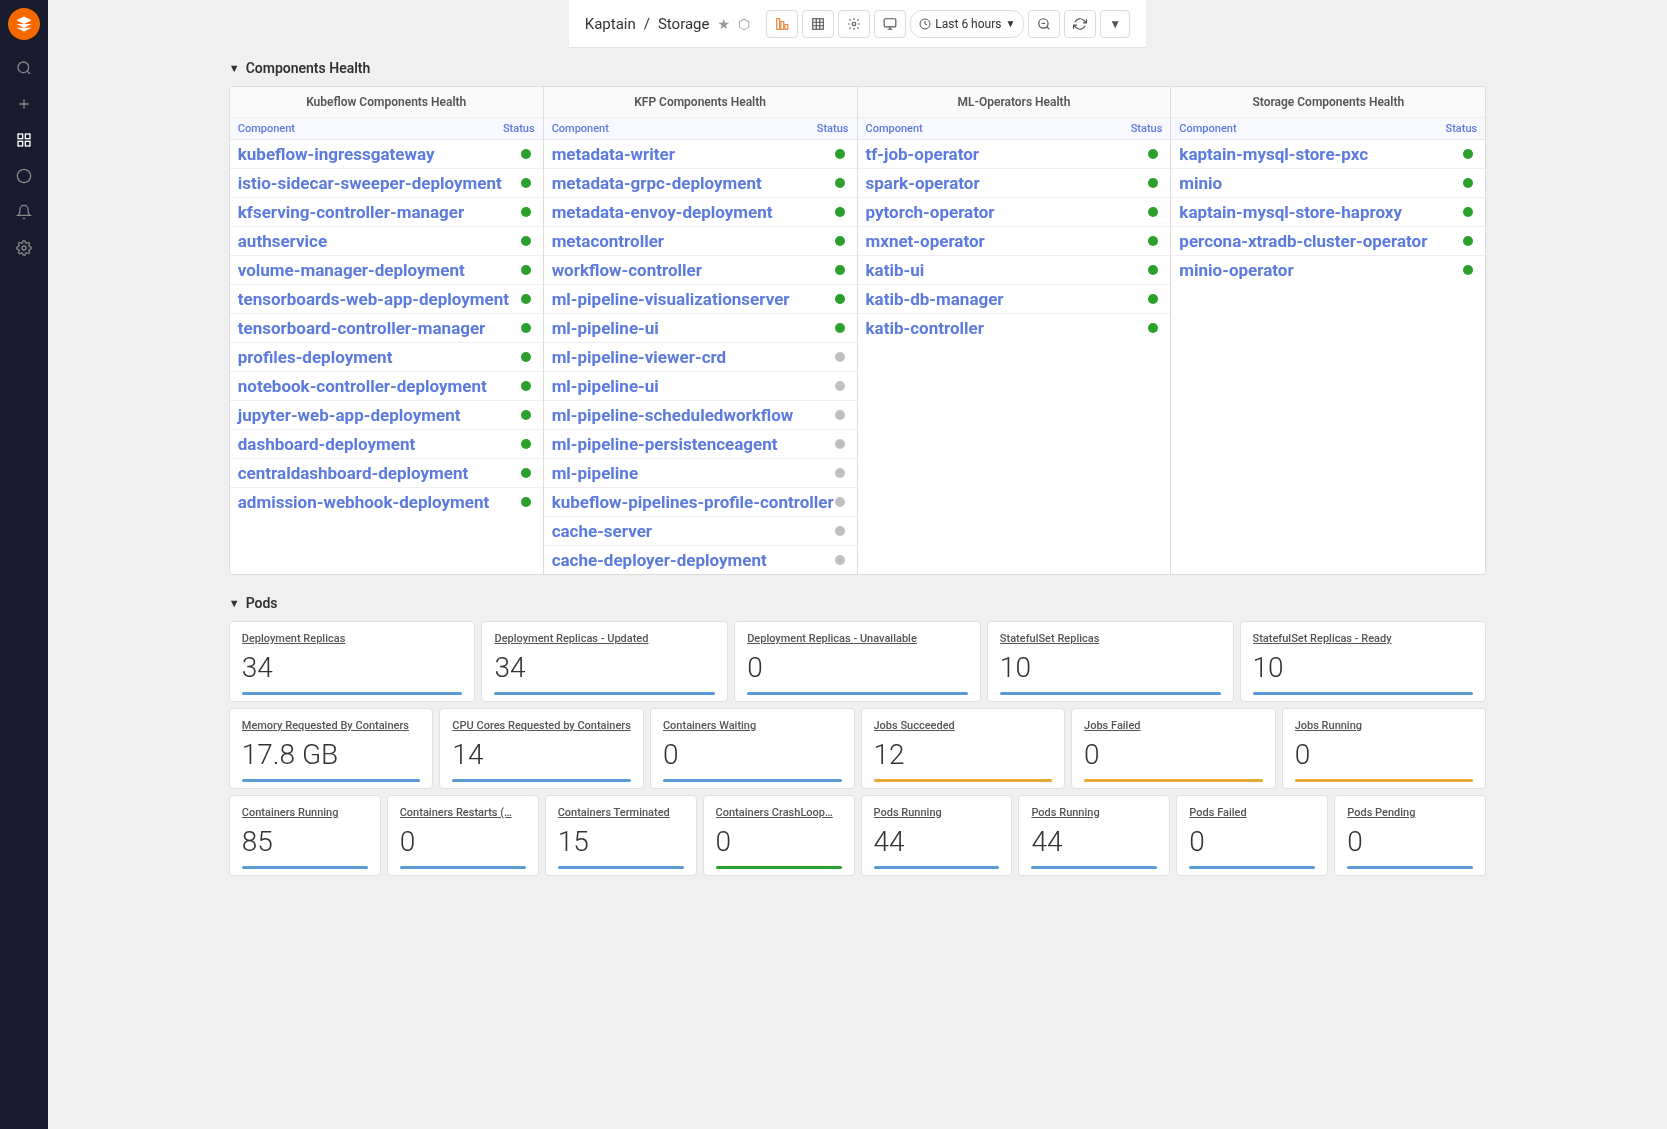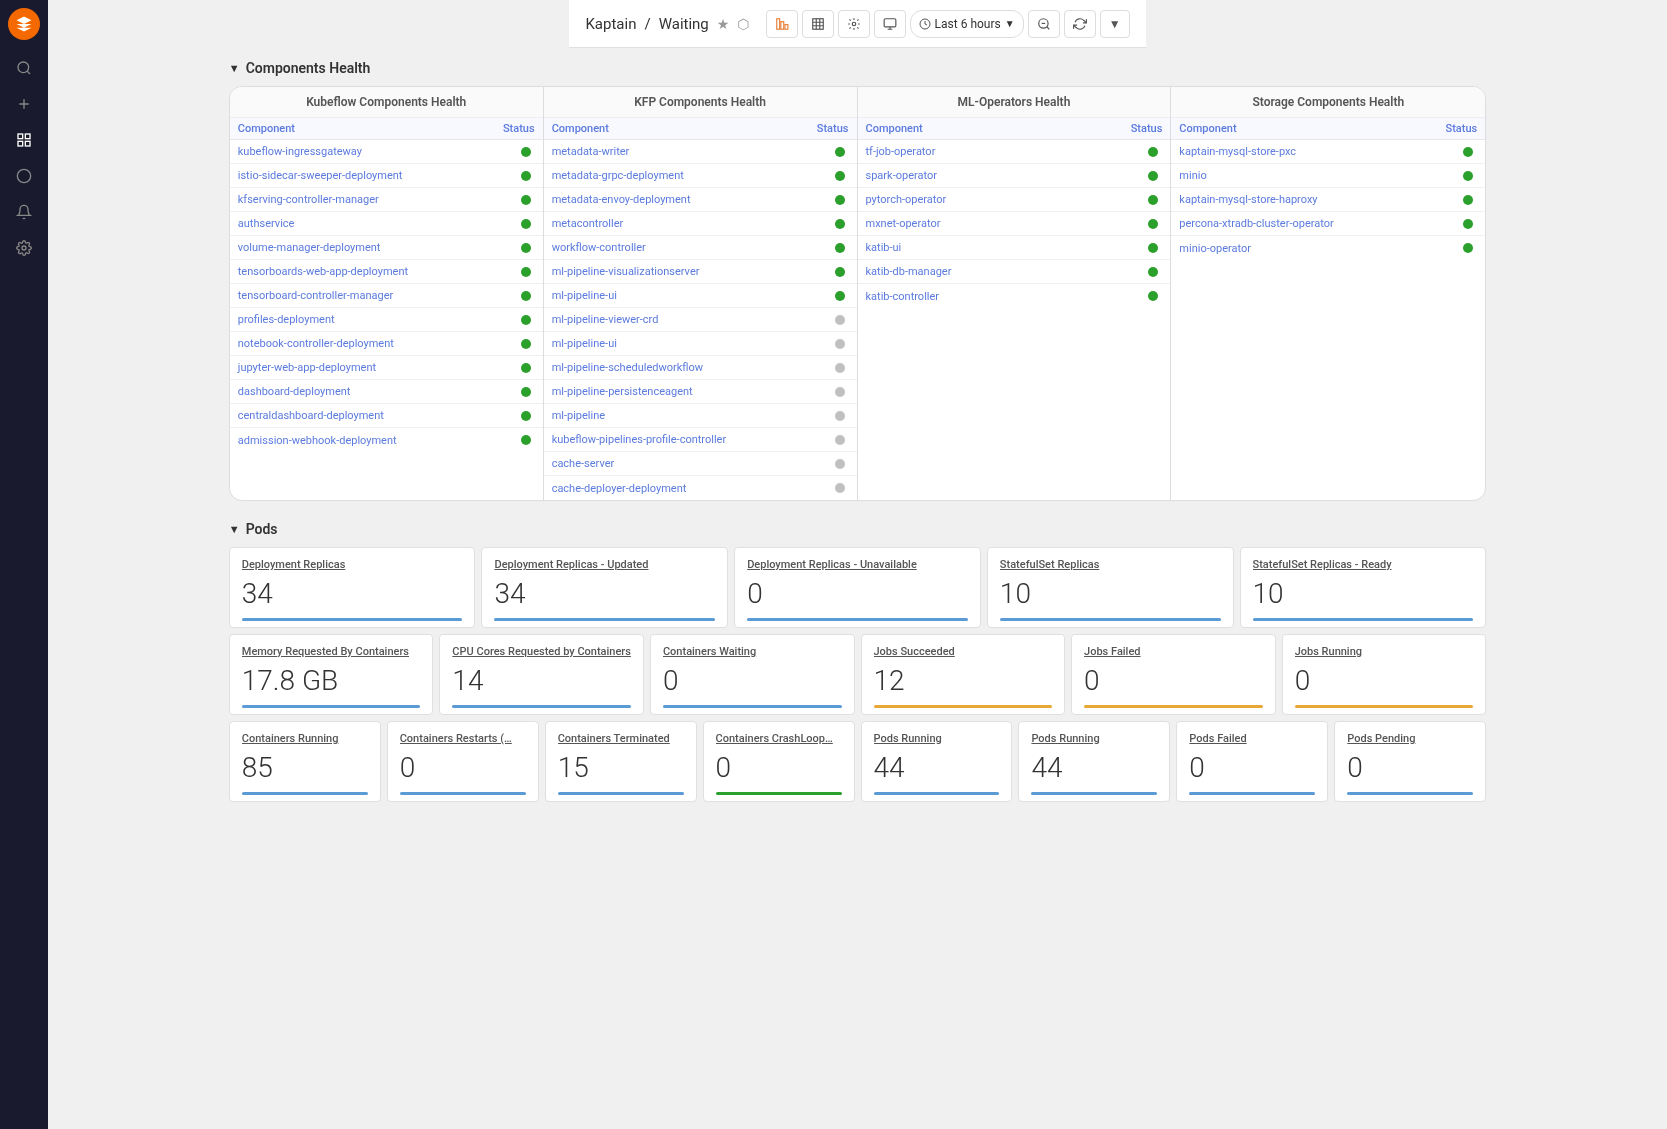--- a/index.html
+++ b/index.html
@@ -22,29 +22,29 @@
     .topbar-btn { height: 28px; padding: 0 8px; border: 1px solid #ddd; background: #fff; border-radius: 4px; cursor: pointer; display: flex; align-items: center; gap: 4px; font-size: 12px; color: #555; }
     .time-btn { display: flex; align-items: center; gap: 4px; background: #fff; border: 1px solid #ddd; border-radius: 12px; padding: 0 8px; height: 28px; cursor: pointer; font-size: 12px; }
 
     
     .content { flex: 1; overflow-y: auto; padding: 12px 16px; background: #f0f0f0; }
 
     
     .section-header { display: flex; align-items: center; gap: 6px; font-size: 14px; font-weight: 600; color: #333; margin-bottom: 10px; cursor: pointer; }
 
     
-    .health-grid { display: grid; grid-template-columns: repeat(4, 1fr); gap: 0; background: #fff; border: 1px solid #ddd; border-radius: 13px; overflow: hidden; margin-bottom: 20px; }
+    .health-grid { display: grid; grid-template-columns: repeat(4, 1fr); gap: 0; background: #fff; border: 1px solid #ddd; border-radius: 4px; overflow: hidden; margin-bottom: 20px; }
     .health-table { border-right: 1px solid #ddd; }
     .health-table:last-child { border-right: none; }
     .health-table-title { text-align: center; padding: 8px; font-size: 12px; font-weight: 600; color: #555; border-bottom: 1px solid #eee; background: #fafafa; }
     .health-table-header { display: grid; grid-template-columns: 1fr auto; padding: 4px 8px; border-bottom: 1px solid #e8e8e8; background: #f8f8ff; }
     .health-table-header span { font-size: 11px; color: #5b7bde; font-weight: 500; }
     .health-row { display: grid; grid-template-columns: 1fr auto; padding: 4px 8px; border-bottom: 1px solid #f0f0f0; align-items: center; min-height: 24px; }
     .health-row:last-child { border-bottom: none; }
-    .health-row .comp-name { font-size: 11px; color: #5b7bde; }
+    .health-row .comp-name { font-size: 17px; color: #5b7bde; font-weight: bold; }
     .health-row .status-dot { width: 10px; height: 10px; border-radius: 50%; background: #2ca02c; margin-right: 4px; }
     .status-dot-empty { width: 10px; height: 10px; border-radius: 50%; background: #c0c0c0; margin-right: 4px; }
 
     
     .pods-section { margin-bottom: 10px; }
     .stat-cards-row { display: grid; gap: 6px; margin-bottom: 6px; }
     .stat-cards-row-5 { grid-template-columns: repeat(5, 1fr); }
     .stat-cards-row-6 { grid-template-columns: repeat(6, 1fr); border-radius: 29px; }
     .stat-cards-row-8 { grid-template-columns: repeat(8, 1fr); }
 
@@ -102,21 +102,21 @@
       </svg>
   </div>
 </div>
 
 <div class="main">
 
   <div class="topbar">
     <div class="topbar-title">
       <span>Kaptain</span>
       <span>/</span>
-      <span>Waiting</span>
+      <span>Storage</span>
     </div>
     <span style="color:#999; cursor:pointer; font-size:14px;">★</span>
     <span style="color:#999; cursor:pointer; font-size:14px;">⬡</span>
     <div class="topbar-spacer"></div>
     <div class="topbar-actions">
       <button class="topbar-btn">
         <svg width="14" height="14" viewBox="0 0 24 24" fill="none" stroke="#e8803a" stroke-width="2">
             <rect x="3" y="3" width="5" height="18"></rect>
             <rect x="10" y="8" width="5" height="13"></rect>
             <rect x="17" y="13" width="5" height="8"></rect>

